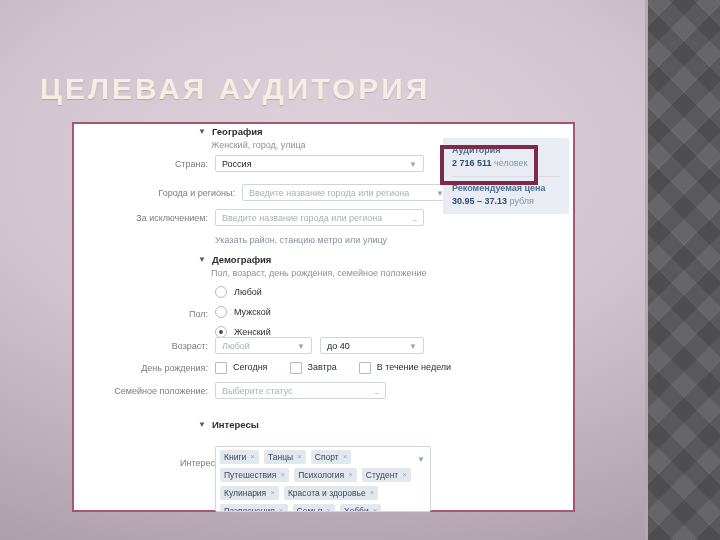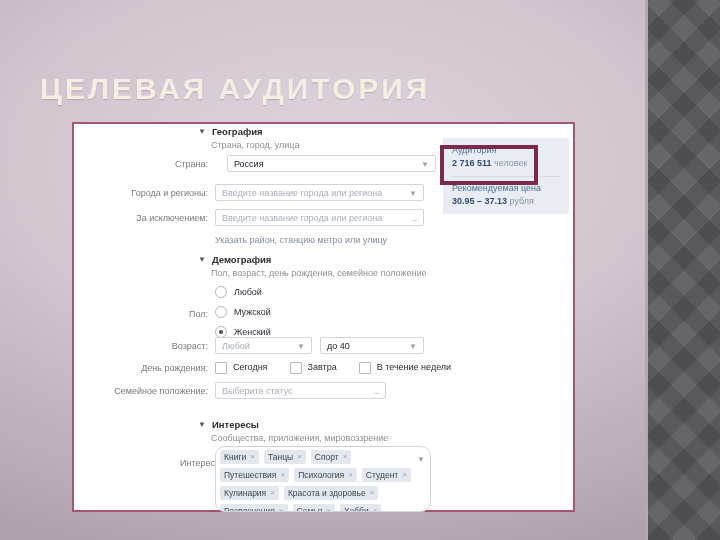--- a/index.html
+++ b/index.html
@@ -45,34 +45,34 @@
   .caret{position:absolute;right:6px;top:4px;color:#9aa2ac;font-size:8px;}
   .link{color:#848f9c;}
   .radio{width:10px;height:10px;border:1px solid #b3bac2;border-radius:50%;background:#fff;
     display:inline-flex;align-items:center;justify-content:center;margin-right:7px;flex:0 0 auto;}
   .radio.checked::after{content:"";width:4px;height:4px;border-radius:50%;background:#4a5058;}
   .radio-item{display:flex;align-items:center;height:20px;color:#2a2f36;}
   .chk{width:10px;height:10px;border:1px solid #b3bac2;border-radius:1px;background:#fff;margin-right:6px;flex:0 0 auto;}
   .chk-item{display:flex;align-items:flex-start;margin-right:22px;color:#2a2f36;}
   .tags-field{
     position:absolute;left:141px;top:322px;width:216px;height:66px;box-sizing:border-box;
-    border:1px solid #cfd5dc;border-radius:10px;background:#fff;padding:3px 14px 3px 4px;
+    border:1px solid #cfd5dc;border-radius:2px;background:#fff;padding:3px 14px 3px 4px;
     display:flex;flex-wrap:wrap;align-content:flex-start;gap:4px 5px;overflow:hidden;
   }
   .tag{
     display:inline-flex;align-items:center;background:#e3e8ef;border-radius:2px;
     padding:2px 4px;font-size:8.5px;color:#3d4650;line-height:10px;white-space:nowrap;
   }
   .tag .tx{color:#97a6b9;margin-left:4px;font-size:8px;}
   
   .panel{
     position:absolute;left:369px;top:14px;width:126px;box-sizing:border-box;
     background:#e9ecf2;padding:7px 9px 8px 9px;
   }
-  .panel .ttl{font-weight:normal;color:#4d6f96;margin-bottom:3px;}
+  .panel .ttl{font-weight:bold;color:#4d6f96;margin-bottom:3px;}
   .panel .big{color:#2e4d74;font-weight:bold;}
   .panel .unit{color:#8496ab;font-weight:normal;}
   .panel .grp2{border-top:1px solid #d6dbe4;margin-top:8px;padding-top:6px;}
   .annotation{
     position:absolute;left:366px;top:21px;width:90px;height:32px;
     border:4px solid #7b2a49;z-index:5;pointer-events:none;
   }
 </style>
 </head>
 <body>
@@ -80,31 +80,31 @@
 <div class="pattern"></div>
 
 <div class="slide-title">ЦЕЛЕВАЯ АУДИТОРИЯ</div>
 
 <div class="shot">
 
   <div class="sec-head" style="top:2px;">
     <span class="tri">▼</span>
     <span>География</span>
   </div>
-  <div class="sec-sub" style="top:16px;">Страна, город, улица</div>
-
-  <div class="row" style="top:31px;gap:12px;">
+  <div class="sec-sub" style="top:16px;">Женский, город, улица</div>
+
+  <div class="row" style="top:31px;">
     <div class="lbl">Страна:</div>
     <div class="inp" style="width:209px;">
       <span class="val">Россия</span>
       <span class="caret">▼</span>
     </div>
   </div>
 
-  <div class="row" style="top:60px;">
+  <div class="row" style="top:60px;margin-left:27px;">
     <div class="lbl">Города и регионы:</div>
     <div class="inp" style="width:209px;">
       <span class="ph">Введите название города или региона</span>
       <span class="caret">▼</span>
     </div>
   </div>
 
   <div class="row" style="top:85px;">
     <div class="lbl">За исключением:</div>
     <div class="inp" style="width:209px;">
@@ -175,21 +175,20 @@
     <div class="inp" style="width:171px;">
       <span class="ph">Выберите статус</span>
       <span class="caret" style="top:5px;">–</span>
     </div>
   </div>
 
   <div class="sec-head" style="top:295px;">
     <span class="tri">▼</span>
     <span>Интересы</span>
   </div>
-  <div class="sec-sub" style="top:309px;">Сообщества, приложения, мировоззрение</div>
 
   <div class="row" style="top:334px;padding-left:16px;">
     <div class="lbl">Интересы:</div>
   </div>
 
   <div class="tags-field">
     <span class="tag">
         <span>Книги</span>
         <span class="tx">×</span>
       </span>

